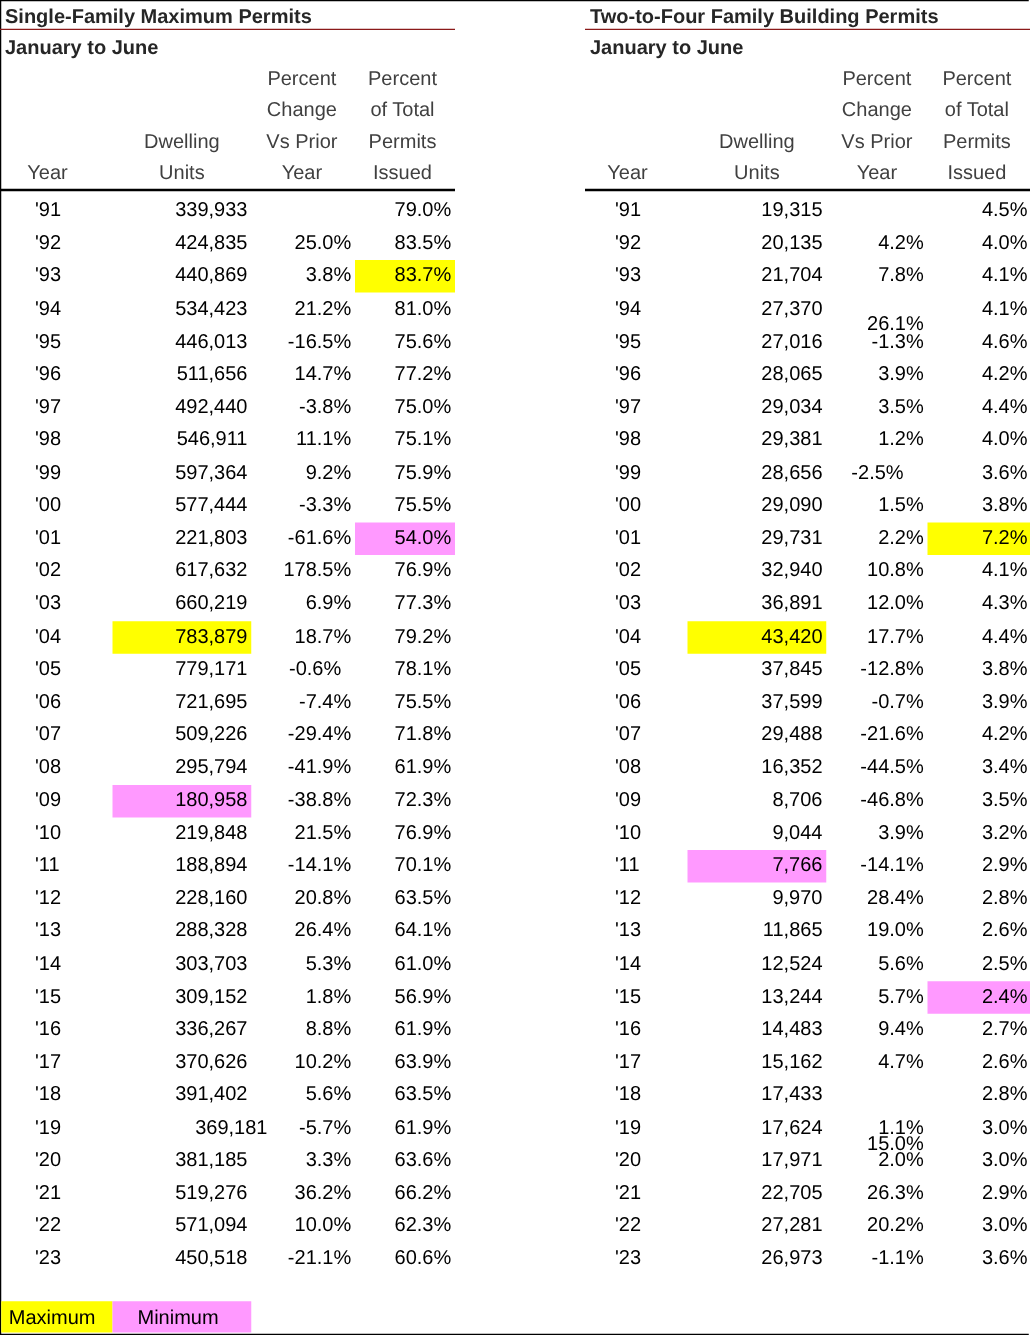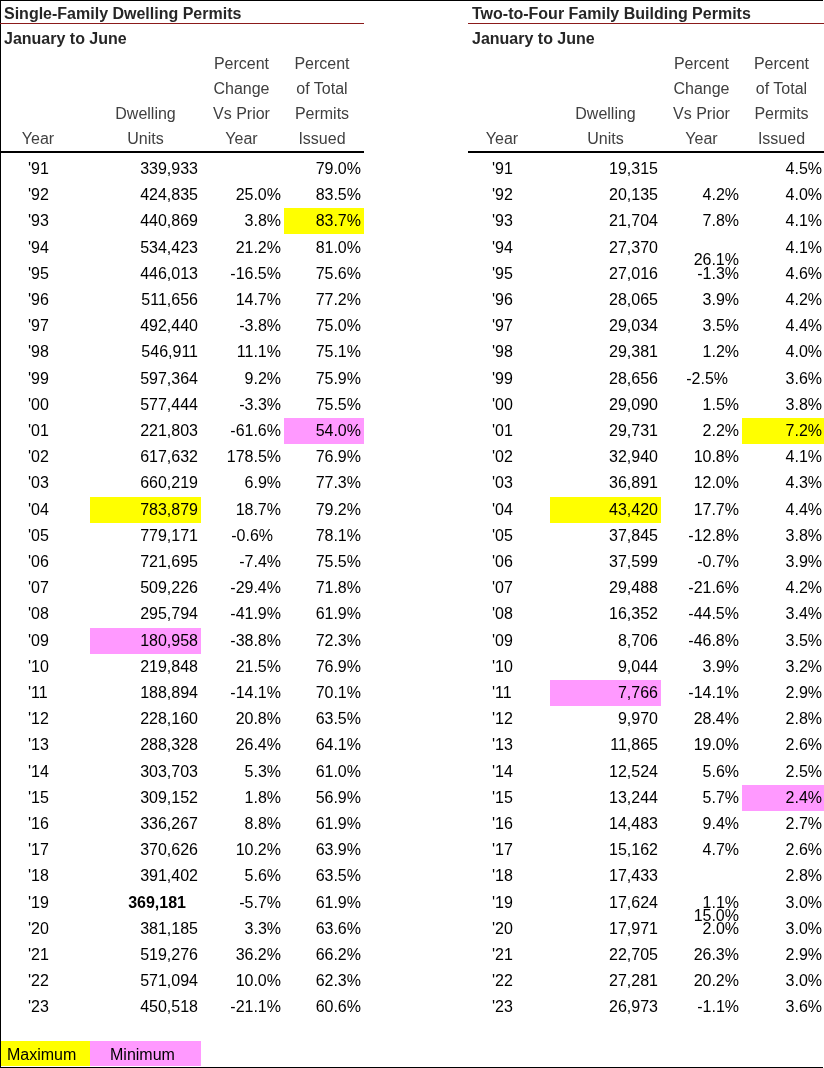--- a/index.html
+++ b/index.html
@@ -41,21 +41,21 @@
   .legend div { height: 25px; line-height: 27px; font-size: 16px; box-sizing: border-box; }
   .legend .max { width: 89px; background: #ffff00; padding-left: 6px; }
   .legend .min { width: 111px; background: #ff99ff; padding-left: 20px; }
 </style>
 </head>
 <body>
 
 <div class="frame"></div>
 
 <div class="panel left">
-  <div class="title">Single-Family Dwelling Permits</div>
+  <div class="title">Single-Family Maximum Permits</div>
   <div class="title-rule" style="width:364px"></div>
   <div class="subtitle">January to June</div>
   <div class="hdr-block">
       <div class="hdr" style="top: 126px; left: 0px; width: 76px;">Year</div>
       <div class="hdr" style="top: 101px; left: 90px; width: 111px;">Dwelling</div>
       <div class="hdr" style="top: 126px; left: 90px; width: 111px;">Units</div>
       <div class="hdr" style="top: 51px; left: 201px; width: 81px;">Percent</div>
       <div class="hdr" style="top: 76px; left: 201px; width: 81px;">Change</div>
       <div class="hdr" style="top: 101px; left: 201px; width: 81px;">Vs Prior</div>
       <div class="hdr" style="top: 126px; left: 201px; width: 81px;">Year</div>
@@ -229,21 +229,21 @@
         <div class="cell" style="left: 284px; width: 80px;">63.9%</div>
       </div>
       <div class="row" style="top: 863.4px;">
         <div class="cell year" style="left: 28px; width: 50px;">'18</div>
         <div class="cell" style="left: 90px; width: 111px;">391,402</div>
         <div class="cell" style="left: 203px; width: 81px;">5.6%</div>
         <div class="cell" style="left: 284px; width: 80px;">63.5%</div>
       </div>
       <div class="row" style="top: 889.6px;">
         <div class="cell year" style="left: 28px; width: 50px;">'19</div>
-        <div class="cell" style="left: 78px; width: 111px; font-weight: bold;">369,181</div>
+        <div class="cell" style="left: 106px; width: 111px;">369,181</div>
         <div class="cell" style="left: 203px; width: 81px;">-5.7%</div>
         <div class="cell" style="left: 284px; width: 80px;">61.9%</div>
       </div>
       <div class="row" style="top: 915.8px;">
         <div class="cell year" style="left: 28px; width: 50px;">'20</div>
         <div class="cell" style="left: 90px; width: 111px;">381,185</div>
         <div class="cell" style="left: 203px; width: 81px;">3.3%</div>
         <div class="cell" style="left: 284px; width: 80px;">63.6%</div>
       </div>
       <div class="row" style="top: 942px;">
@@ -330,21 +330,21 @@
       </div>
       <div class="row" style="top: 339.4px;">
         <div class="cell year" style="left: 24px; width: 50px;">'98</div>
         <div class="cell" style="left: 82px; width: 111px;">29,381</div>
         <div class="cell" style="left: 197px; width: 77px;">1.2%</div>
         <div class="cell" style="left: 274px; width: 83px;">4.0%</div>
       </div>
       <div class="row" style="top: 365.6px;">
         <div class="cell year" style="left: 24px; width: 50px;">'99</div>
         <div class="cell" style="left: 82px; width: 111px;">28,656</div>
-        <div class="cell" style="left: 186px; width: 77px;">-2.5%</div>
+        <div class="cell" style="left: 197px; width: 77px; text-align: center;">-2.5%</div>
         <div class="cell" style="left: 274px; width: 83px;">3.6%</div>
       </div>
       <div class="row" style="top: 391.8px;">
         <div class="cell year" style="left: 24px; width: 50px;">'00</div>
         <div class="cell" style="left: 82px; width: 111px;">29,090</div>
         <div class="cell" style="left: 197px; width: 77px;">1.5%</div>
         <div class="cell" style="left: 274px; width: 83px;">3.8%</div>
       </div>
       <div class="row" style="top: 418px;">
         <div class="cell year" style="left: 24px; width: 50px;">'01</div>

